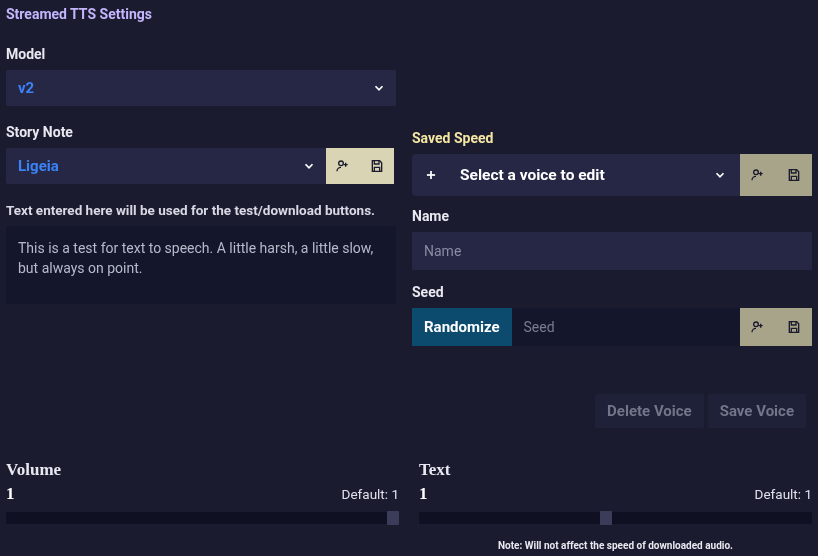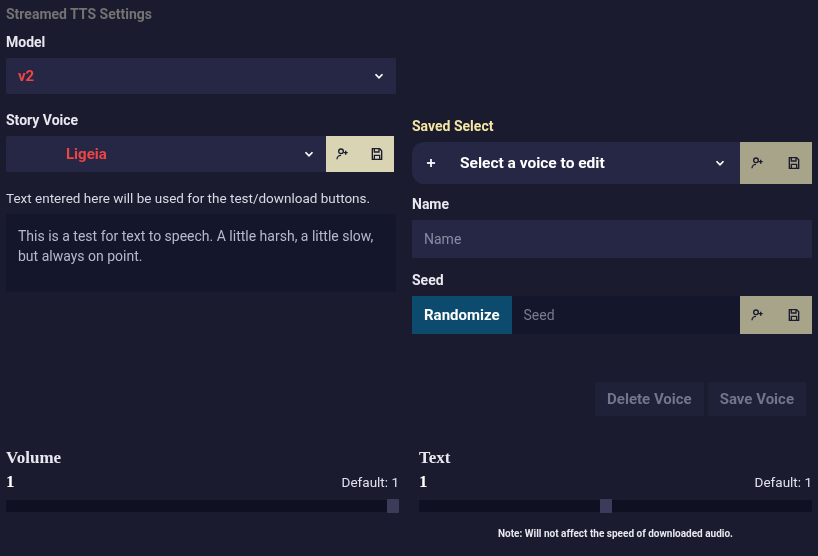--- a/index.html
+++ b/index.html
@@ -7,24 +7,24 @@
       background: #1a1b2e;
       color: #e8e9f0;
       font-family: -apple-system, BlinkMacSystemFont, "Segoe UI", Roboto, sans-serif;
       font-size: 14px;
       width: 818px;
       height: 556px;
       padding: 6px 6px 0 6px;
       overflow: hidden;
     }
     .page-title {
-      color: #737373;
-      font-weight: 700;
-      font-size: 14px;
-      margin-bottom: 12px;
+      color: #c4b5fd;
+      font-weight: 700;
+      font-size: 14px;
+      margin-bottom: 24px;
     }
     .row {
       display: flex;
       gap: 16px;
     }
     .col-left { flex: 0 0 390px; }
     .col-right { flex: 1; }
     .label {
       font-weight: 700;
       font-size: 14px;
@@ -38,21 +38,21 @@
       height: 36px;
       border-radius: 2px;
     }
     .select-value {
       flex: 1;
       display: flex;
       align-items: center;
       padding: 0 12px;
       font-weight: 700;
       font-size: 15px;
-      color: #ef4444;
+      color: #3b82f6;
     }
     .chevron-btn {
       width: 34px;
       display: flex;
       align-items: center;
       justify-content: center;
       cursor: pointer;
       background: #252745;
     }
     .chevron-btn svg { width: 14px; height: 14px; }
@@ -61,45 +61,45 @@
       height: 36px;
       display: flex;
       align-items: center;
       justify-content: center;
       cursor: pointer;
       background: #d9d4b3;
       color: #1a1b2e;
     }
     .icon-btn svg { width: 16px; height: 16px; }
     .story-voice-row { display: flex; }
-    .story-voice-row .select-wrap { flex: 0 0 320px; padding-left: 48px; }
+    .story-voice-row .select-wrap { flex: 0 0 320px; }
     .mb-18 { margin-bottom: 18px; }
     .help-text {
-      font-weight: 400;
+      font-weight: 700;
       font-size: 13.5px;
       color: #d8d9e5;
       margin-bottom: 8px;
     }
     .textarea {
       background: #14162b;
       padding: 12px;
       color: #b8bacb;
       font-size: 14px;
       min-height: 78px;
       font-family: inherit;
       border: none;
       width: 100%;
       resize: none;
       line-height: 1.45;
     }
     .add-select-wrap {
       display: flex;
       background: #252745;
       height: 42px;
-      border-radius: 12px;
+      border-radius: 4px;
     }
     .plus-btn {
       width: 38px;
       display: flex;
       align-items: center;
       justify-content: center;
       cursor: pointer;
     }
     .plus-btn svg { width: 14px; height: 14px; }
     .add-select-value {
@@ -246,21 +246,21 @@
     <div class="label">Model</div>
     <div class="select-wrap mb-18">
       <div class="select-value">v2</div>
       <div class="chevron-btn">
         <svg viewBox="0 0 24 24" fill="none" stroke="#fff" stroke-width="3">
             <polyline points="6 9 12 15 18 9"></polyline>
           </svg>
       </div>
     </div>
 
-    <div class="label">Story Voice</div>
+    <div class="label">Story Note</div>
     <div class="story-voice-row mb-18">
       <div class="select-wrap">
         <div class="select-value">Ligeia</div>
         <div class="chevron-btn">
           <svg viewBox="0 0 24 24" fill="none" stroke="#fff" stroke-width="3">
               <polyline points="6 9 12 15 18 9"></polyline>
             </svg>
         </div>
       </div>
       <div class="icon-btn">
@@ -277,21 +277,21 @@
           </svg>
       </div>
     </div>
 
     <div class="help-text">Text entered here will be used for the test/download buttons.</div>
     <textarea class="textarea" style="">This is a test for text to speech. A little harsh, a little slow, but always on point.</textarea>
   </div>
 
   <div class="col-right">
     <div style="height:84px"></div>
-    <div class="label label-yellow">Saved Select</div>
+    <div class="label label-yellow">Saved Speed</div>
 
     <div style="display:flex;margin-bottom:12px">
       <div class="add-select-wrap" style="flex:1">
         <div class="plus-btn">
           <svg viewBox="0 0 24 24" fill="none" stroke="#fff" stroke-width="3">
               <line x1="12" y1="5" x2="12" y2="19"></line>
               <line x1="5" y1="12" x2="19" y2="12"></line>
             </svg>
         </div>
         <div class="add-select-value">Select a voice to edit</div>

